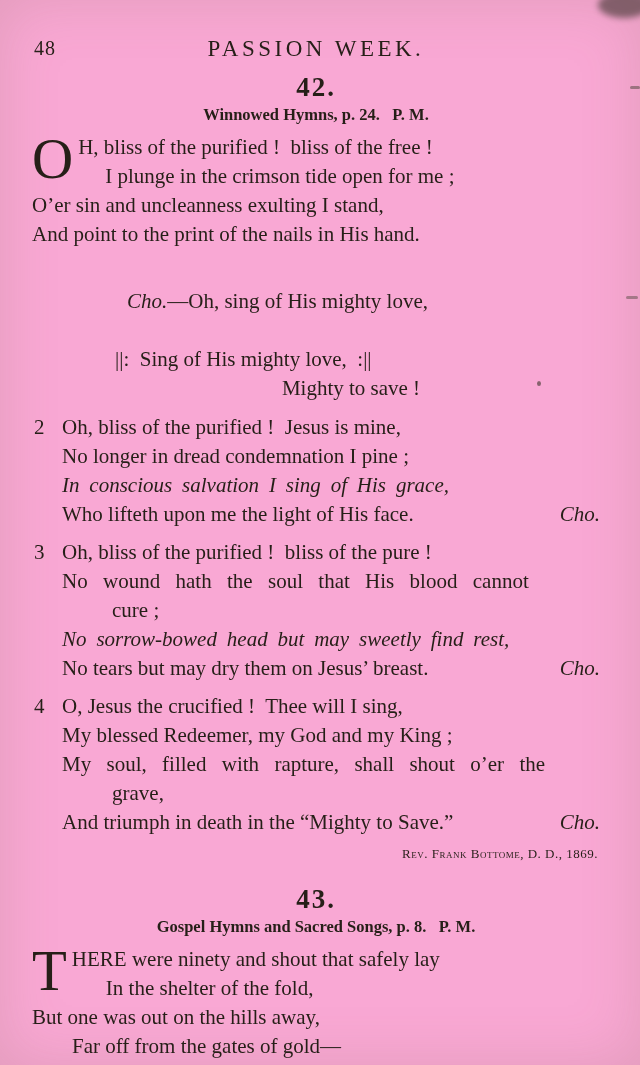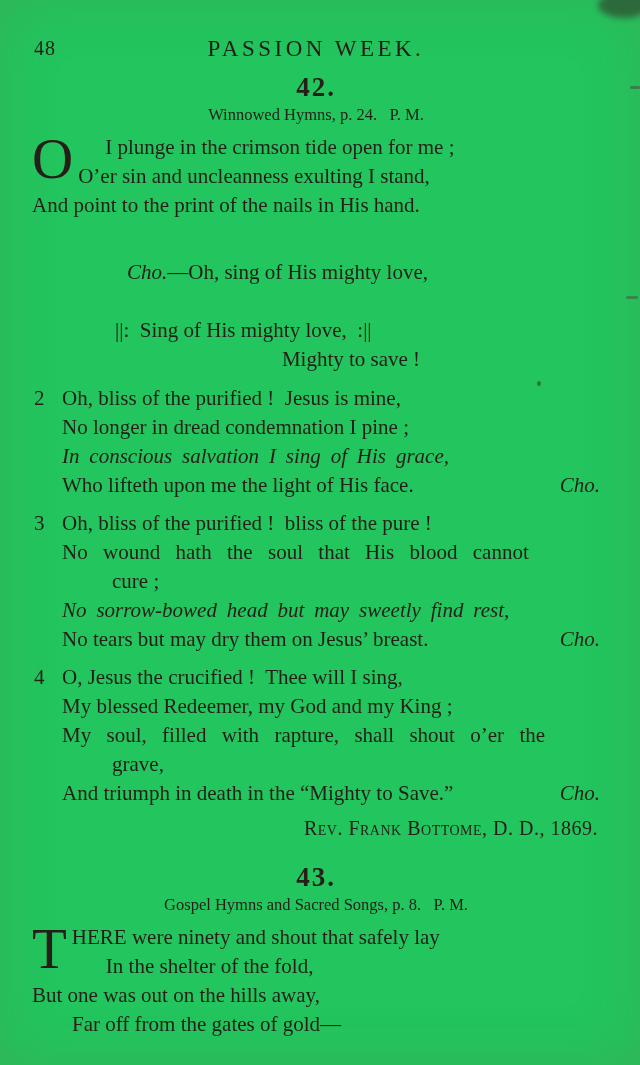--- a/index.html
+++ b/index.html
@@ -3,37 +3,37 @@
 <meta charset="utf-8">
 <style>
   html, body { margin: 0; padding: 0; background: #cfc6b0; }
   .page {
     position: relative;
     width: 640px;
     height: 1065px;
     box-sizing: border-box;
     margin: 0 auto;
     background: linear-gradient(135deg, #f0e9d7 0%, #ece4d1 45%, #e7decা 100%);
-    background-color: #22c55e;
+    background-color: #f9a8d4;
     color: #261f18;
     font-family: "Liberation Serif", "DejaVu Serif", serif;
     padding: 36px 40px 0 32px;
     overflow: hidden;
     box-shadow: inset 0 0 60px rgba(120,100,70,0.18);
   }
   .line, .hymn-source, .attribution, .running-title { white-space: pre-wrap; }
 
   
   .page-header { position: relative; text-align: center; height: 26px; margin-bottom: 10px; }
   .page-number { position: absolute; left: 2px; top: 1px; font-size: 20px; letter-spacing: 1px; }
   .running-title { font-size: 23px; letter-spacing: 3.5px; }
 
   
   .hymn-number { text-align: center; font-size: 27px; font-weight: bold; letter-spacing: 2px; margin: 4px 0 2px 0; }
-  .hymn-source { text-align: center; font-size: 16.5px; font-weight: normal; margin: 0 0 8px 0; }
+  .hymn-source { text-align: center; font-size: 16.5px; font-weight: bold; margin: 0 0 8px 0; }
 
   
   .verse { font-size: 21px; line-height: 29px; margin: 0 0 9px 0; }
   .verse.numbered { position: relative; padding-left: 30px; }
   .verse-num { position: absolute; left: 2px; top: 0; }
   .dropcap {
     float: left;
     font-size: 57px;
     line-height: 50px;
     height: 57px;
@@ -50,21 +50,21 @@
 
   
   .chorus { font-size: 21px; line-height: 29px; margin: 0 0 10px 0; }
   .chorus .c1 { margin-left: 53px; }
   .chorus .c2 { margin-left: 83px; }
   .chorus .c3 { margin-left: 70px; text-align: center; }
 
   .attribution {
     text-align: right;
     font-variant: small-caps;
-    font-size: 20px;
+    font-size: 13px;
     letter-spacing: 0.5px;
     margin: 2px 2px 0 0;
   }
 
   .hymn + .hymn { margin-top: 22px; }
 
   
   .artifact { position: absolute; pointer-events: none; }
   .a-corner { top: -8px; right: -10px; width: 52px; height: 26px; background: #2e2921; border-radius: 50%; opacity: 0.55; filter: blur(3px); }
   .a-dash1 { top: 86px; right: 0px; width: 10px; height: 3px; background: #4a4238; opacity: 0.5; border-radius: 2px; }
@@ -85,20 +85,21 @@
     <span class="page-number">48</span>
     <span class="running-title">PASSION WEEK.</span>
   </header>
 
   <section class="hymn">
     <h2 class="hymn-number">42.</h2>
     <div class="hymn-source">Winnowed Hymns, p. 24.   P. M.</div>
 
     <div class="verse">
       <span class="dropcap">O</span>
+      <div class="line">H, bliss of the purified !  bliss of the free !</div>
       <div class="line ti27">I plunge in the crimson tide open for me ;</div>
       <div class="line">O’er sin and uncleanness exulting I stand,</div>
       <div class="line">And point to the print of the nails in His hand.</div>
     </div>
 
     <div class="chorus">
       <div class="line c1">
         <span class="cho">Cho.</span><span>—Oh, sing of His mighty love,</span>
       </div>
       <div class="line c2">||:  Sing of His mighty love,  :||</div>

